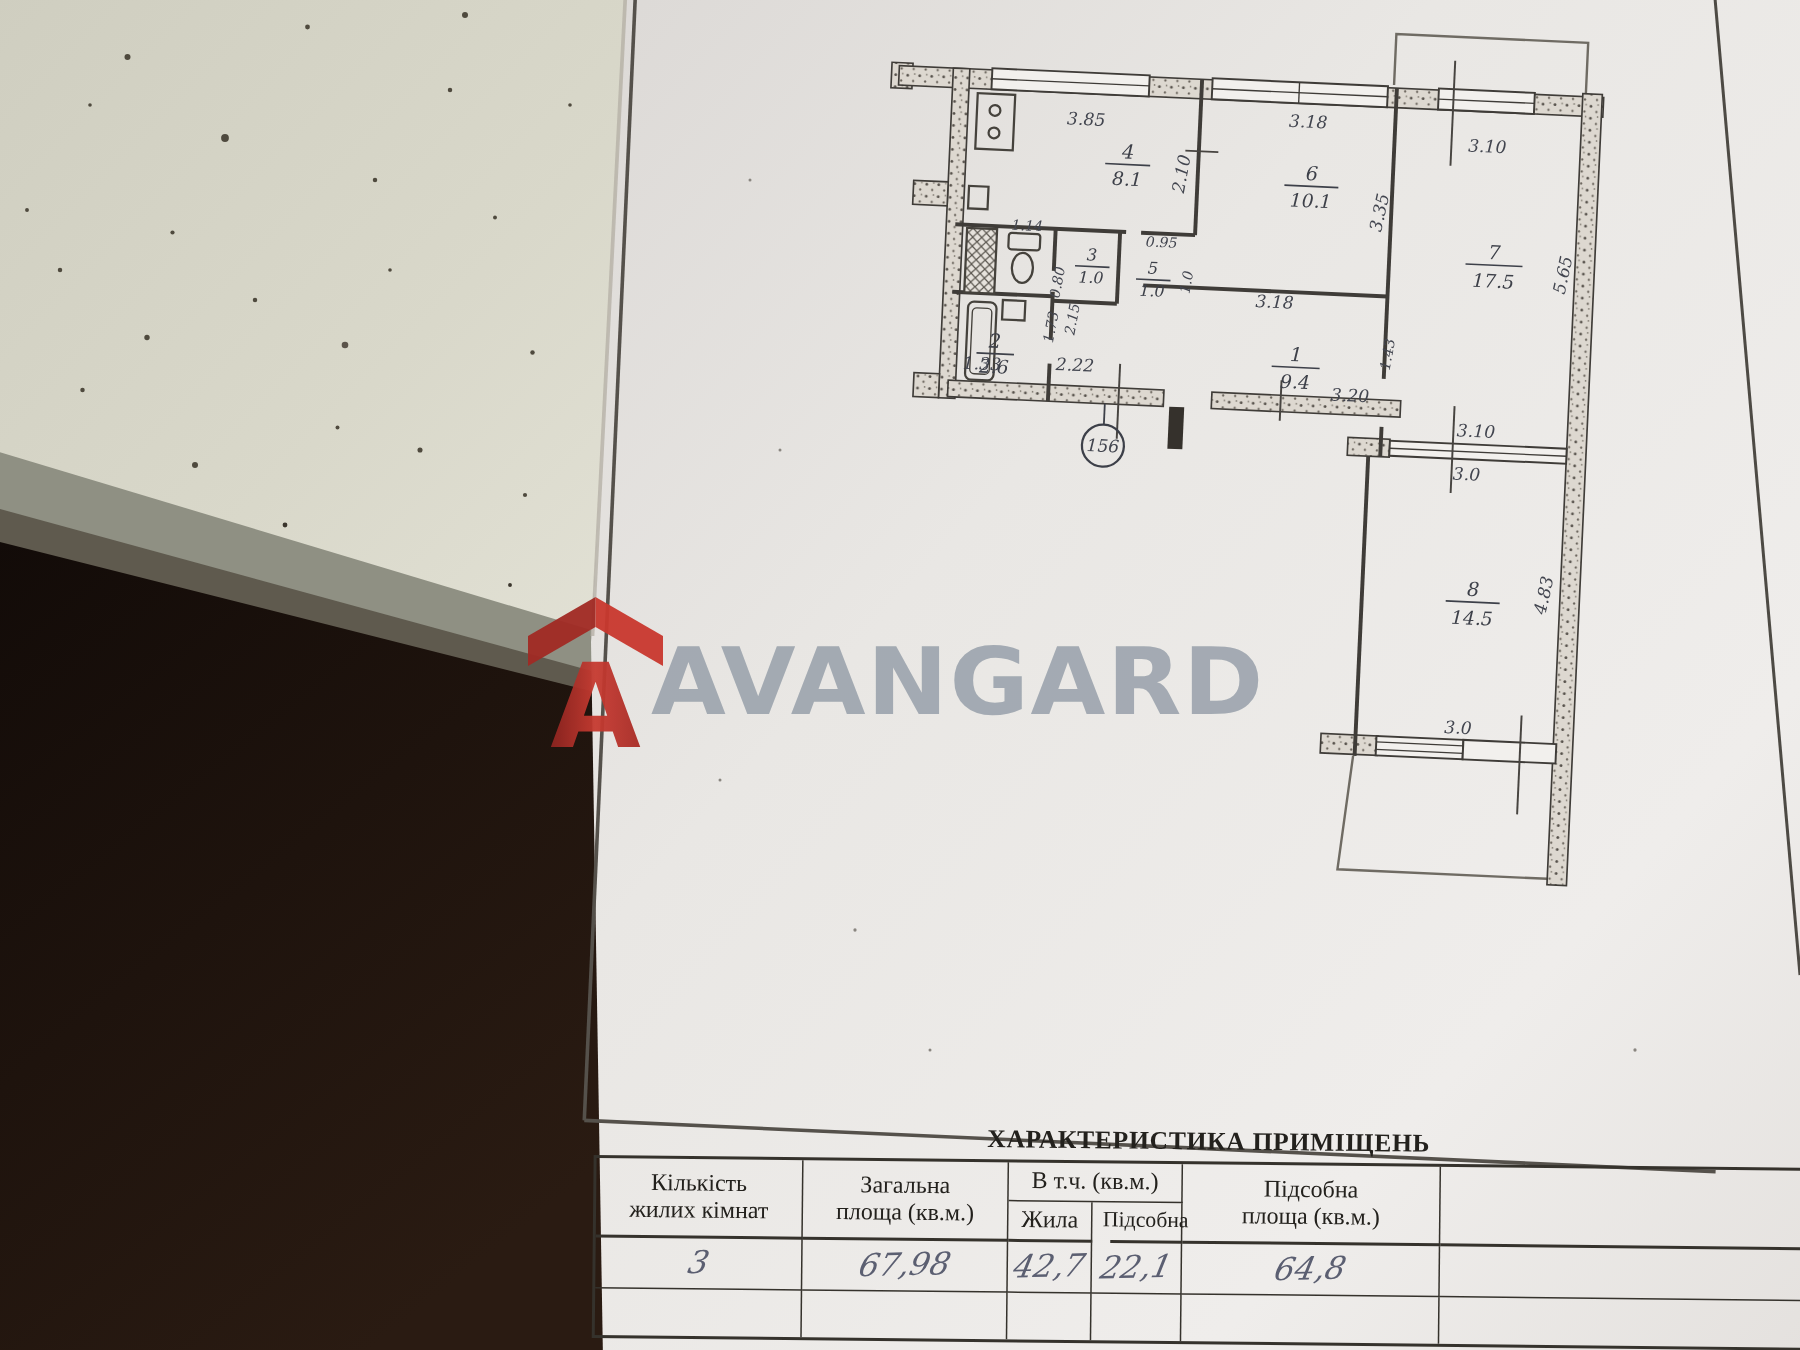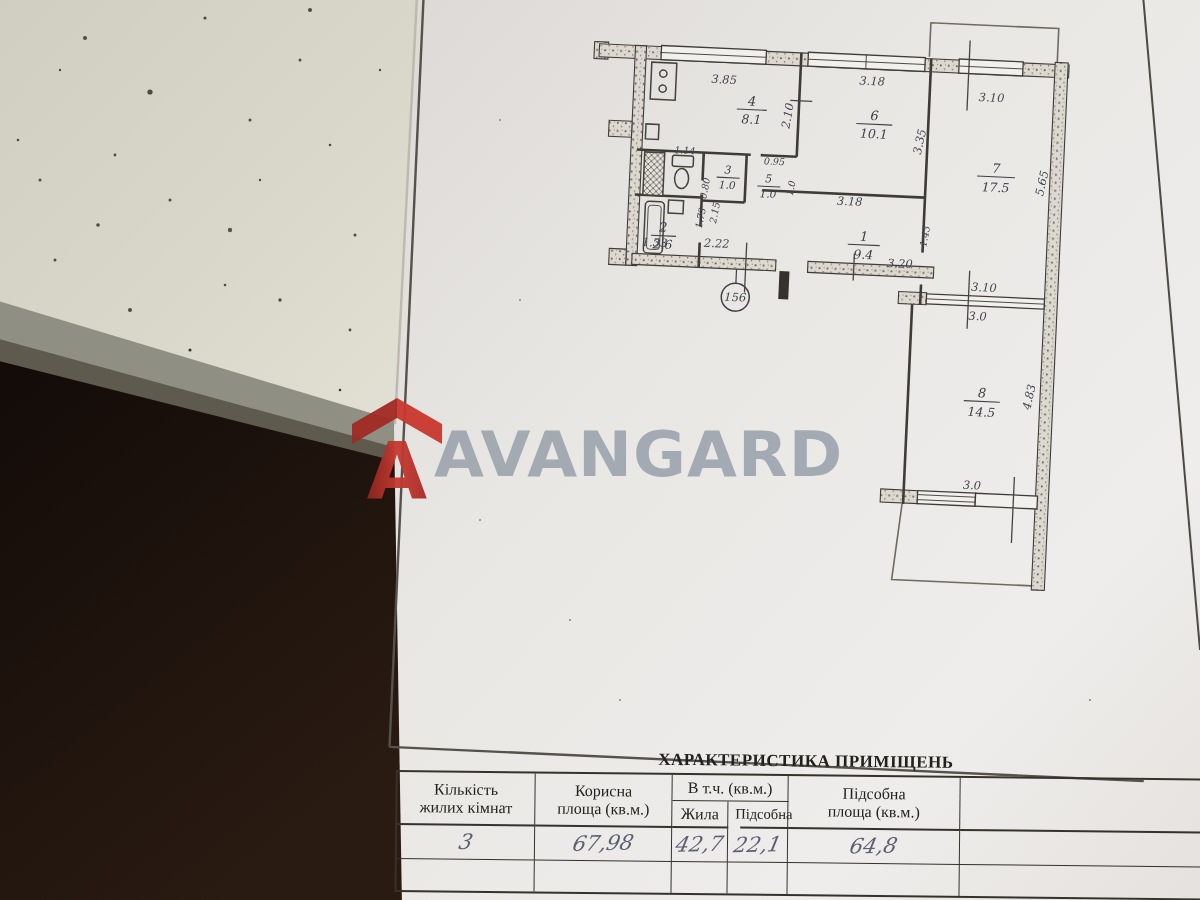--- a/index.html
+++ b/index.html
@@ -273,21 +273,21 @@
 <div class="wmark">AVANGARD</div>
 
 <div class="tblwrap">
   <div class="tbl-title">ХАРАКТЕРИСТИКА ПРИМІЩЕНЬ</div>
   <div class="tbl">
     <div class="c rs2 hb">
       <span>Кількість</span>
       <span>жилих кімнат</span>
     </div>
     <div class="c rs2 hb">
-      <span>Корисна</span>
+      <span>Загальна</span>
       <span>площа (кв.м.)</span>
     </div>
     <div class="c cs2">
       <span>В т.ч. (кв.м.)</span>
     </div>
     <div class="c rs2 hb">
       <span>Підсобна</span>
       <span>площа (кв.м.)</span>
     </div>
     <div class="c rs2 hb last"></div>

